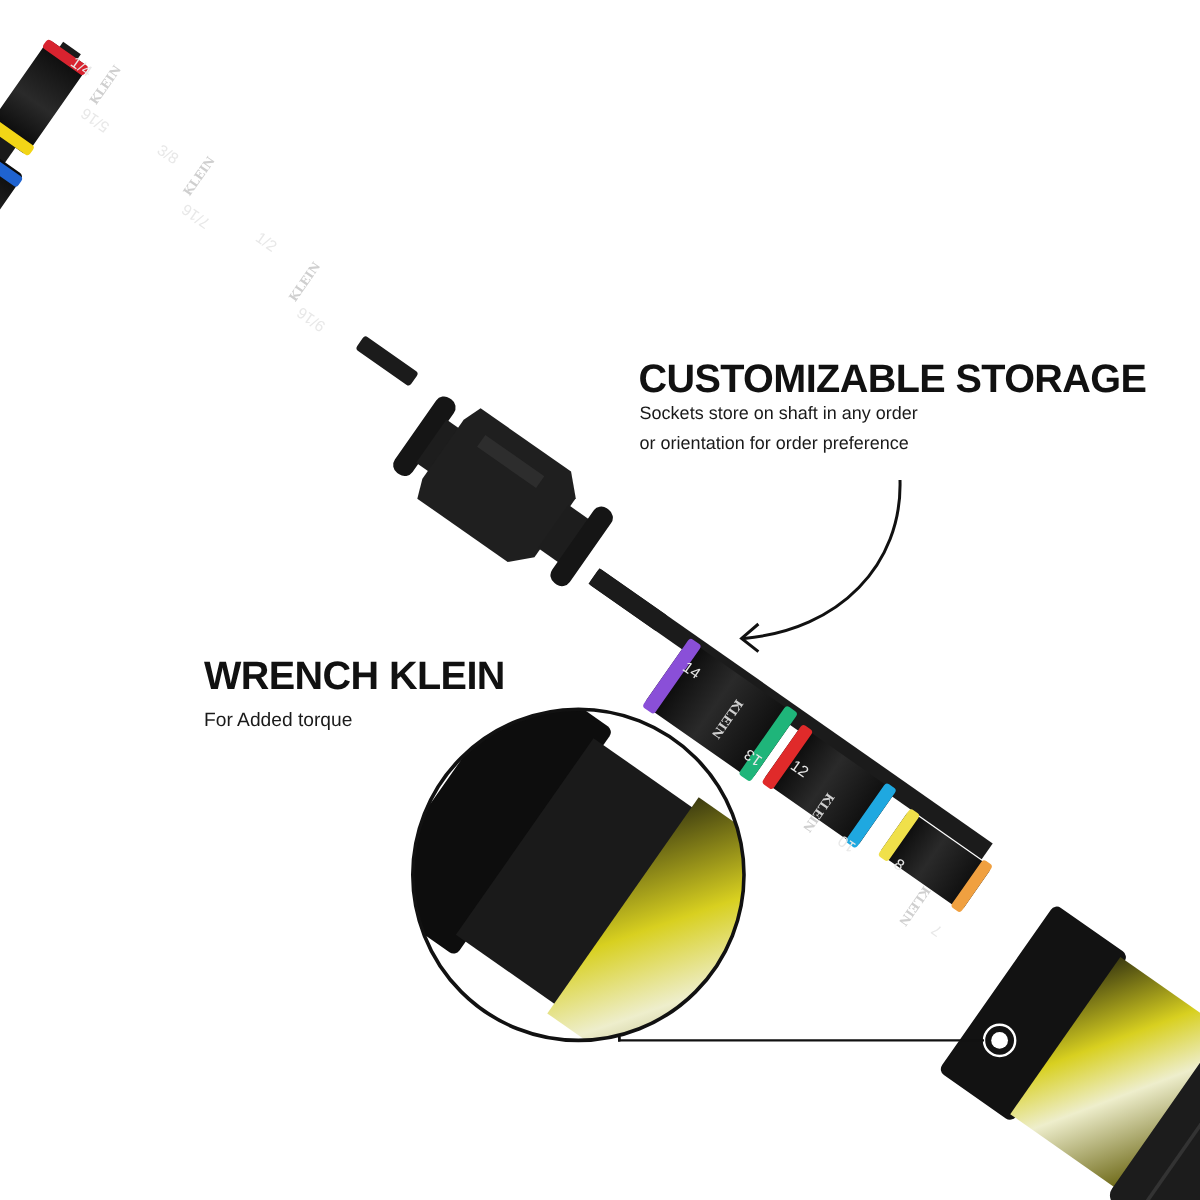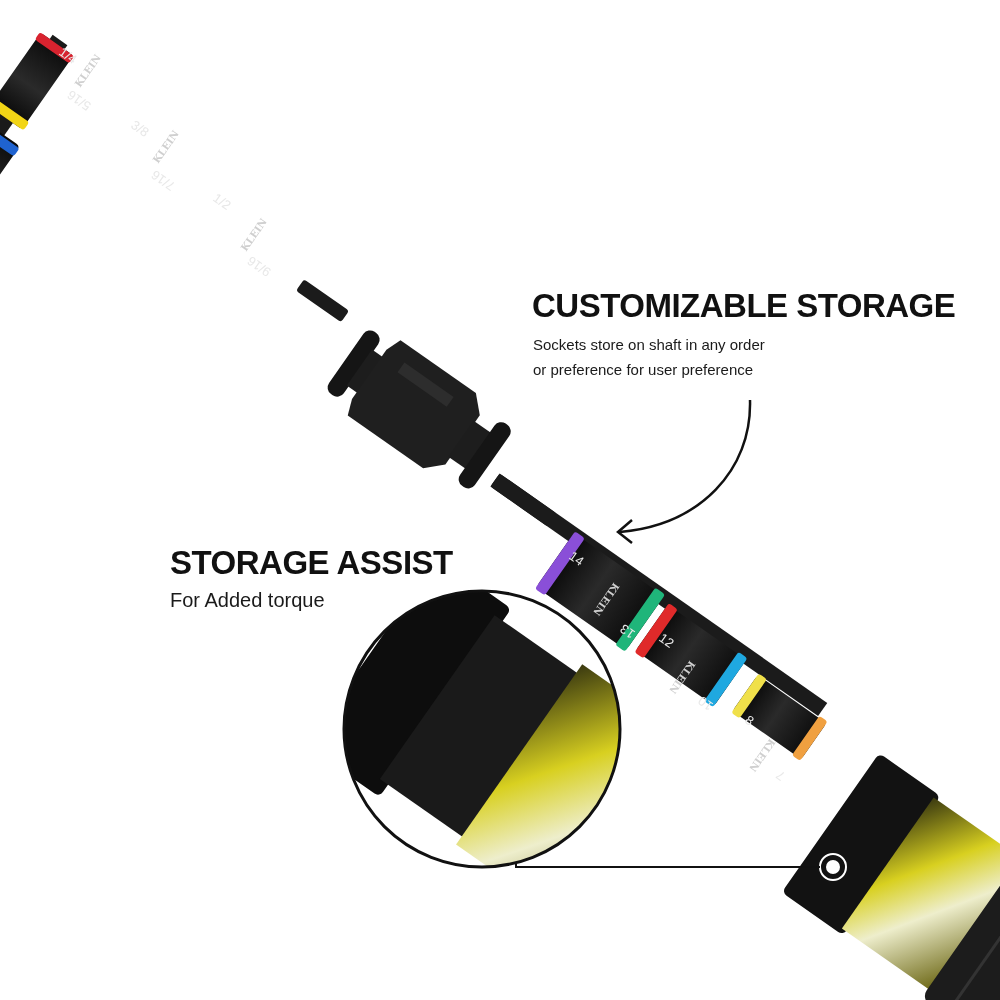--- a/index.html
+++ b/index.html
@@ -1,23 +1,23 @@
 <!DOCTYPE html>
 <html><head>
 <meta charset="utf-8">
 <style>
   html, body { margin:0; padding:0; background:#ffffff; }
   body { width:1000px; height:1000px; position:relative; overflow:hidden; font-family:"Liberation Sans", sans-serif; }
   .stage { position:absolute; inset:0; }
   .heading { position:absolute; font-family:"Liberation Sans", sans-serif; font-weight:700; color:#111; letter-spacing:-0.5px; white-space:nowrap; }
   .sub { position:absolute; font-family:"Liberation Sans", sans-serif; color:#1a1a1a; white-space:nowrap; line-height:25px; }
-  #h-storage { left:532px; top:287px; font-size:33px;text-align:center; }
+  #h-storage { left:532px; top:297px; font-size:33px;text-align:center; }
   #s-storage { left:533px; top:332px; font-size:15px; }
   #h-wrench { left:170px; top:544px; font-size:33px; }
-  #s-wrench { left:170px; top:588px; font-size:20px; }
+  #s-wrench { left:170px; top:588px; font-size:16px; }
   svg { position:absolute; left:0; top:0; }
   .sock-label { font-family:"Liberation Sans", sans-serif; fill:#e8e8e8; font-size:13px; }
   .brand { font-family:"DejaVu Serif", serif; fill:#cfcfcf; font-size:10px; font-weight:700; }
 </style>
 </head>
 <body>
 
 <div class="stage">
 <svg width="1000" height="1000" viewBox="0 0 1000 1000">
   <defs>
@@ -146,18 +146,18 @@
 
   <path d="M 750 400 C 752 470, 700 525, 620 532" fill="none" stroke="#111" stroke-width="2.5"></path>
   <path d="M 632 520 L 618 532 L 632 543" fill="none" stroke="#111" stroke-width="2.5"></path>
 </svg>
 
 <div style="position:absolute;left:515px;top:862px;width:2px;height:6px;background:#111;"></div>
 
 <div class="heading" id="h-storage">CUSTOMIZABLE STORAGE</div>
 <div class="sub" id="s-storage">
   <div>Sockets store on shaft in any order</div>
-  <div>or preference for user preference</div>
+  <div>or orientation for order preference</div>
 </div>
 
-<div class="heading" id="h-wrench">STORAGE ASSIST</div>
+<div class="heading" id="h-wrench">WRENCH KLEIN</div>
 <div class="sub" id="s-wrench">For Added torque</div>
 </div>
 
 </body></html>

